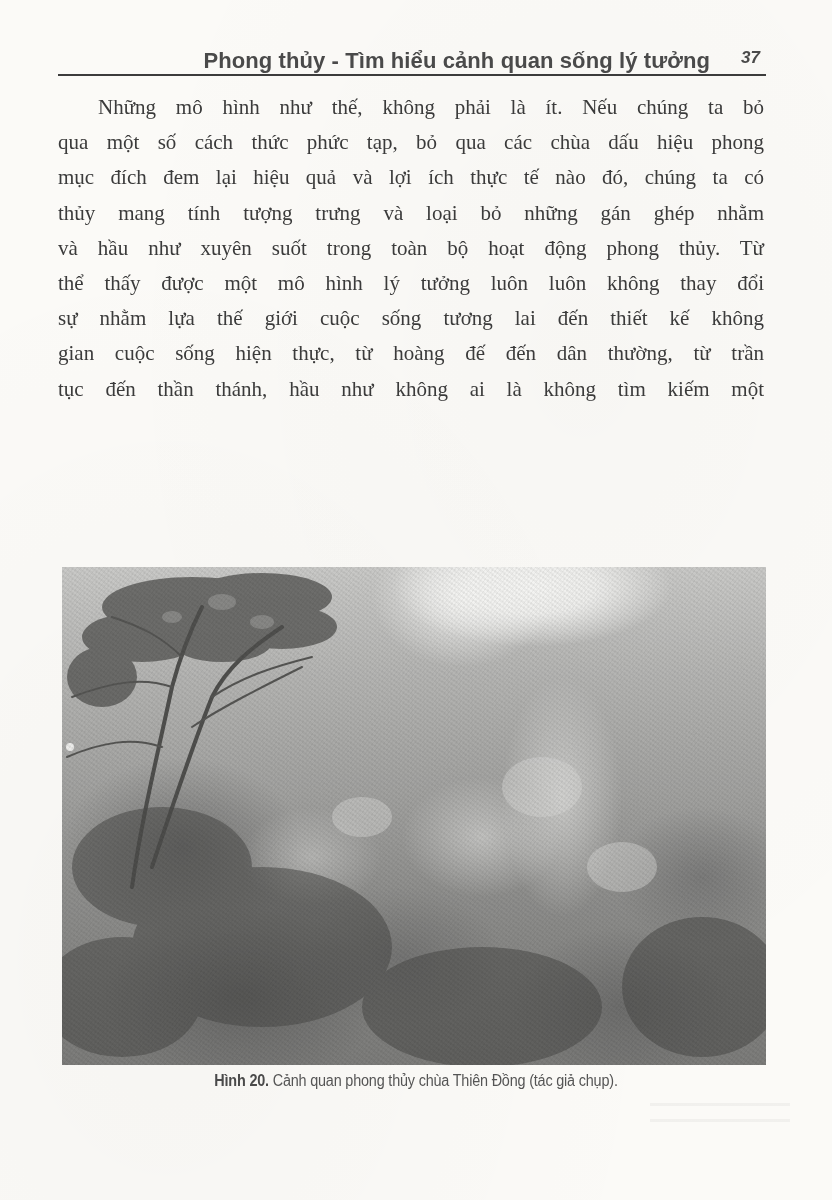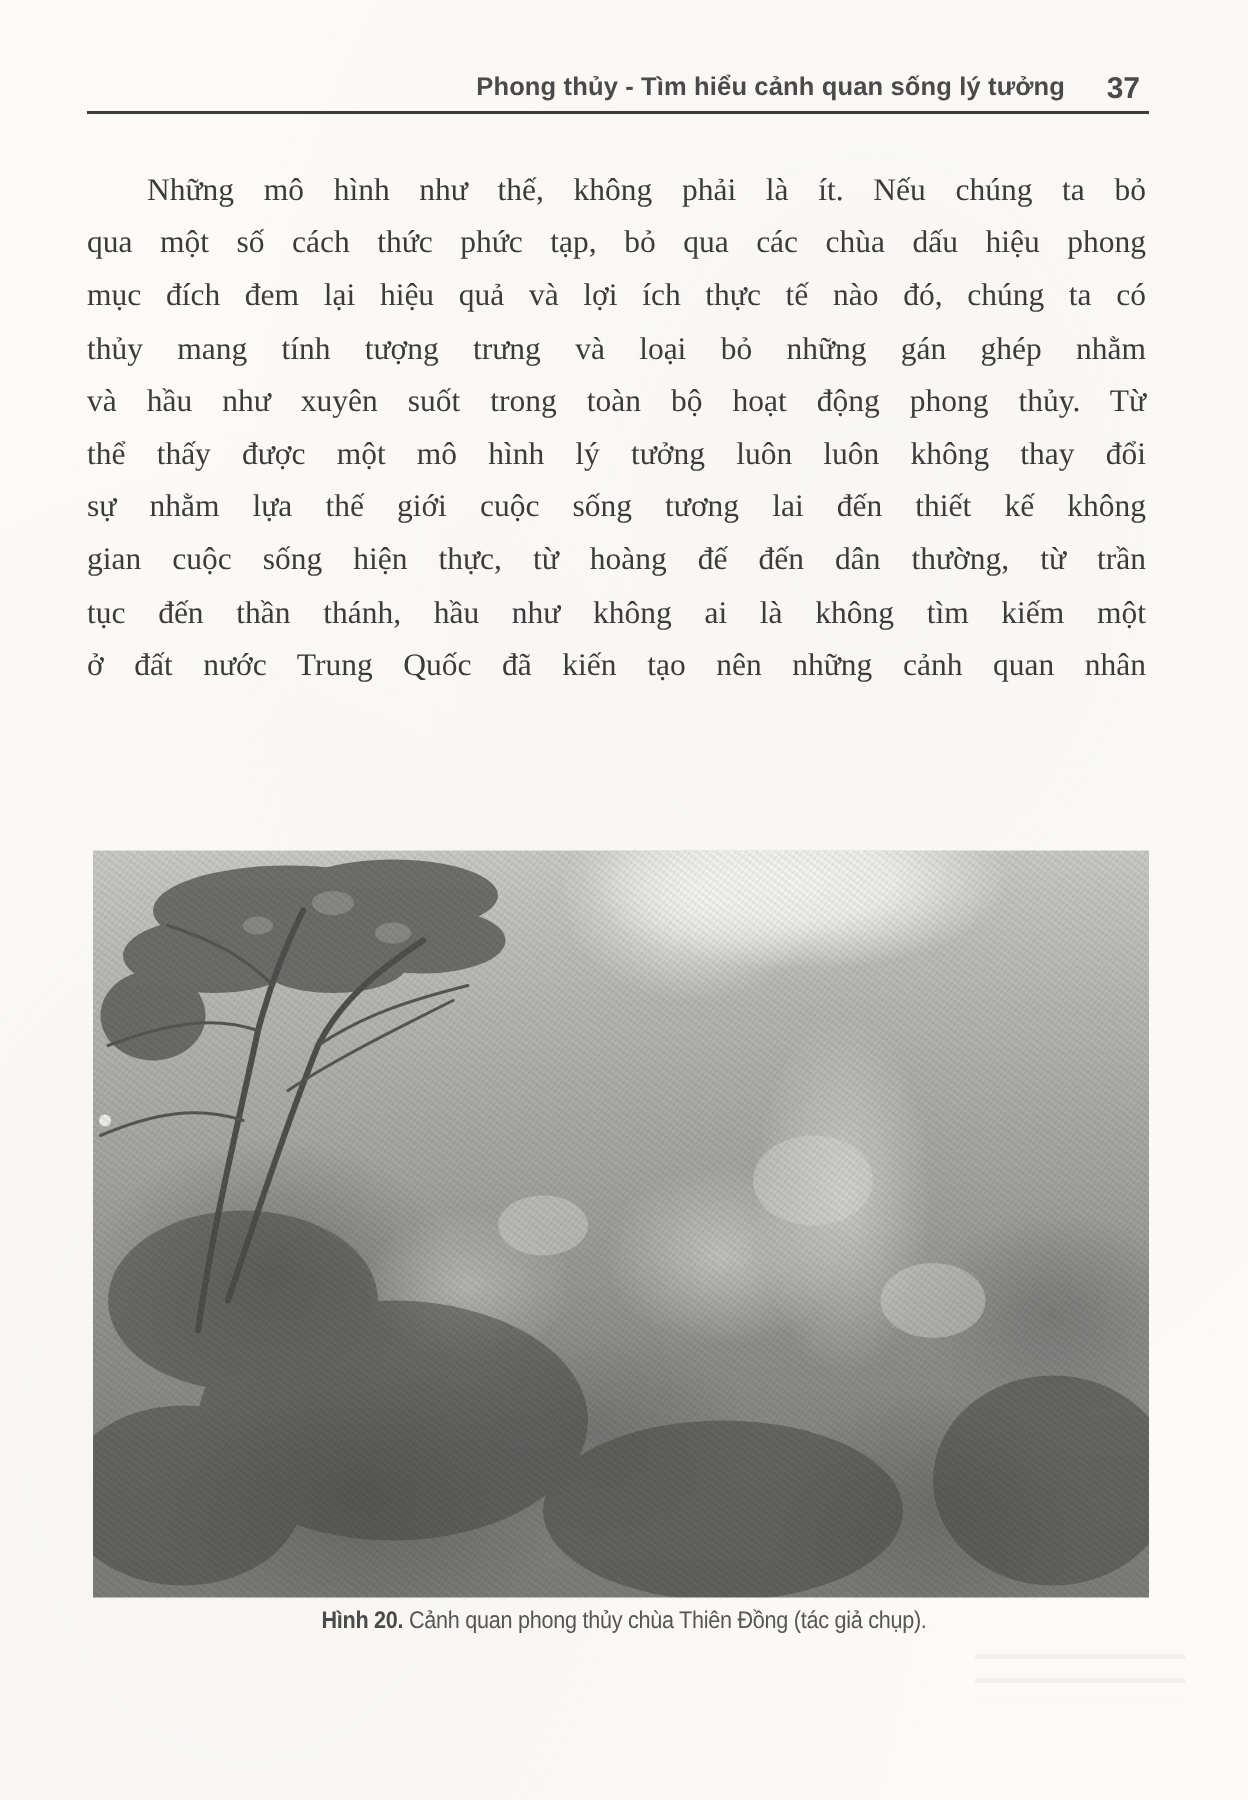--- a/index.html
+++ b/index.html
@@ -29,33 +29,34 @@
       top: 46px;
       width: 708px;
       height: 30px;
     }
     .header-title {
       position: absolute;
       right: 56px;
       top: 2px;
       font-family: "Liberation Sans", sans-serif;
       font-weight: bold;
-      font-size: 17px;
+      font-size: 22px;
       color: #4a4a4a;
       letter-spacing: 0.1px;
       white-space: nowrap;
     }
     .page-number {
       position: absolute;
       right: 6px;
       top: 2px;
       font-family: "Liberation Sans", sans-serif;
       font-weight: bold;
-      font-size: 20px;
+      font-size: 17px;
       color: #4a4a4a;
+      font-style: italic;
     }
     .header-rule {
       position: absolute;
       left: 0;
       top: 28px;
       width: 708px;
       height: 2px;
       background: #3c3c3c;
     }
     
@@ -72,21 +73,20 @@
     }
     .body-text .line {
       display: block;
       text-align: justify;
       text-align-last: justify;
       white-space: nowrap;
       height: 35.2px;
     }
     .body-text .line.first {
       padding-left: 40px;
-      margin-top: 19px;
     }
     .body-text .line.last {
       text-align-last: left;
     }
     
     .figure-photo {
       position: absolute;
       left: 62px;
       top: 567px;
       width: 704px;
@@ -161,21 +161,20 @@
   <div class="body-text">
     <span class="line first">Những mô hình như thế, không phải là ít. Nếu chúng ta bỏ</span>
     <span class="line">qua một số cách thức phức tạp, bỏ qua các chùa dấu hiệu phong</span>
     <span class="line">mục đích đem lại hiệu quả và lợi ích thực tế nào đó, chúng ta có</span>
     <span class="line">thủy mang tính tượng trưng và loại bỏ những gán ghép nhằm</span>
     <span class="line">và hầu như xuyên suốt trong toàn bộ hoạt động phong thủy. Từ</span>
     <span class="line">thể thấy được một mô hình lý tưởng luôn luôn không thay đổi</span>
     <span class="line">sự nhằm lựa thế giới cuộc sống tương lai đến thiết kế không</span>
     <span class="line">gian cuộc sống hiện thực, từ hoàng đế đến dân thường, từ trần</span>
     <span class="line">tục đến thần thánh, hầu như không ai là không tìm kiếm một</span>
-    <span class="line">ở đất nước Trung Quốc đã kiến tạo nên những cảnh quan nhân</span>
   </div>
 
   <div class="figure-photo" title="Misty mountain landscape with a windswept tree on the left">
     <svg class="tree-svg" viewBox="0 0 704 498">
 
       <g fill="#5e5e5c" opacity="0.85">
         <ellipse cx="130" cy="40" rx="90" ry="30"></ellipse>
         <ellipse cx="200" cy="30" rx="70" ry="24"></ellipse>
         <ellipse cx="80" cy="70" rx="60" ry="25"></ellipse>
         <ellipse cx="220" cy="60" rx="55" ry="22"></ellipse>

